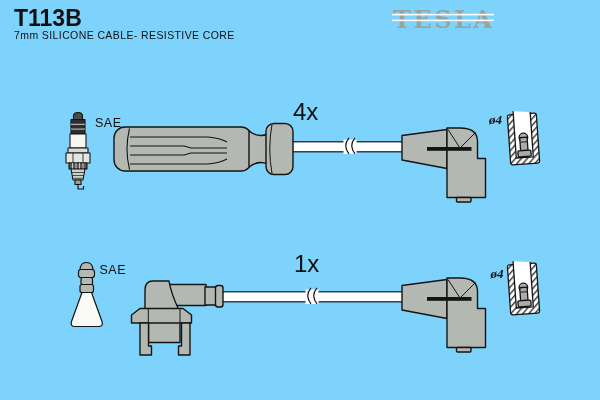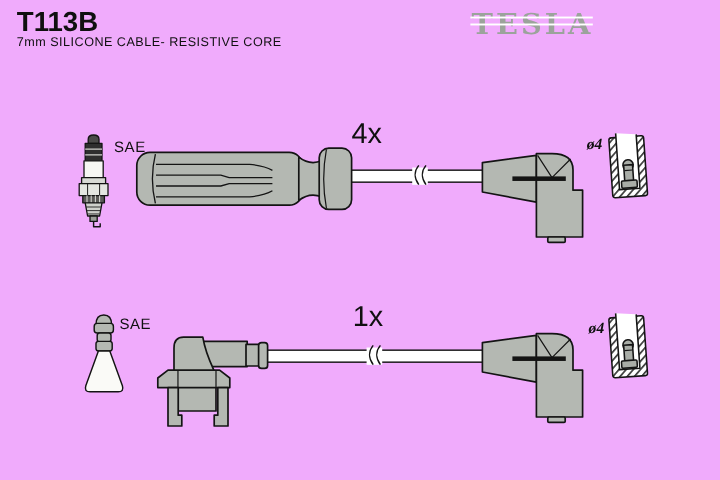--- a/index.html
+++ b/index.html
@@ -1,16 +1,16 @@
 <!DOCTYPE html>
 <html><head>
 <meta charset="utf-8">
 <style>
   html,body{margin:0;padding:0;background:#ffffff;}
-  .stage{position:relative;width:600px;height:400px;background:#f0abfc;overflow:hidden;
+  .stage{position:relative;width:600px;height:400px;background:#7dd3fc;overflow:hidden;
          font-family:"Liberation Sans",sans-serif;}
   svg{position:absolute;left:0;top:0;}
   .t-part{font-family:"Liberation Sans",sans-serif;font-weight:700;font-size:23px;fill:#101010;}
   .t-sub{font-family:"Liberation Sans",sans-serif;font-size:10.5px;fill:#101010;letter-spacing:.4px;}
   .t-logo{font-family:"DejaVu Serif","Liberation Serif",serif;font-weight:700;font-size:24px;letter-spacing:2.5px;}
   .t-sae{font-family:"Liberation Sans",sans-serif;font-size:12.5px;fill:#101010;letter-spacing:.5px;}
   .t-qty{font-family:"Liberation Sans",sans-serif;font-size:24px;fill:#101010;}
   .t-dia{font-family:"Liberation Serif",serif;font-style:italic;font-weight:700;font-size:13px;fill:#101010;}
 </style>
 </head>

